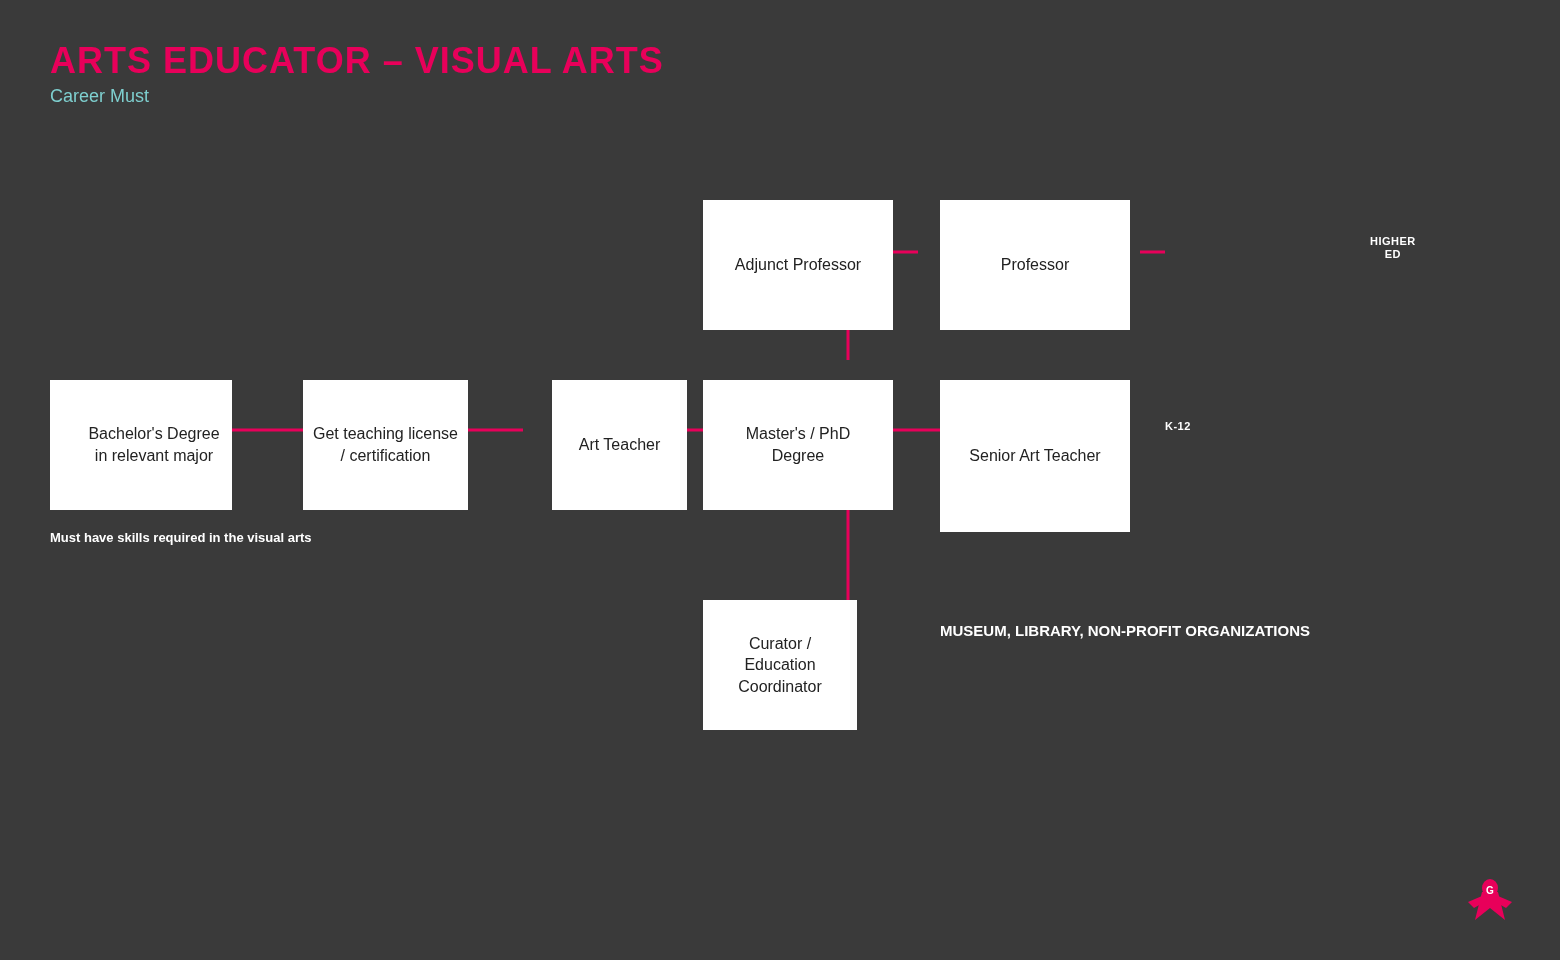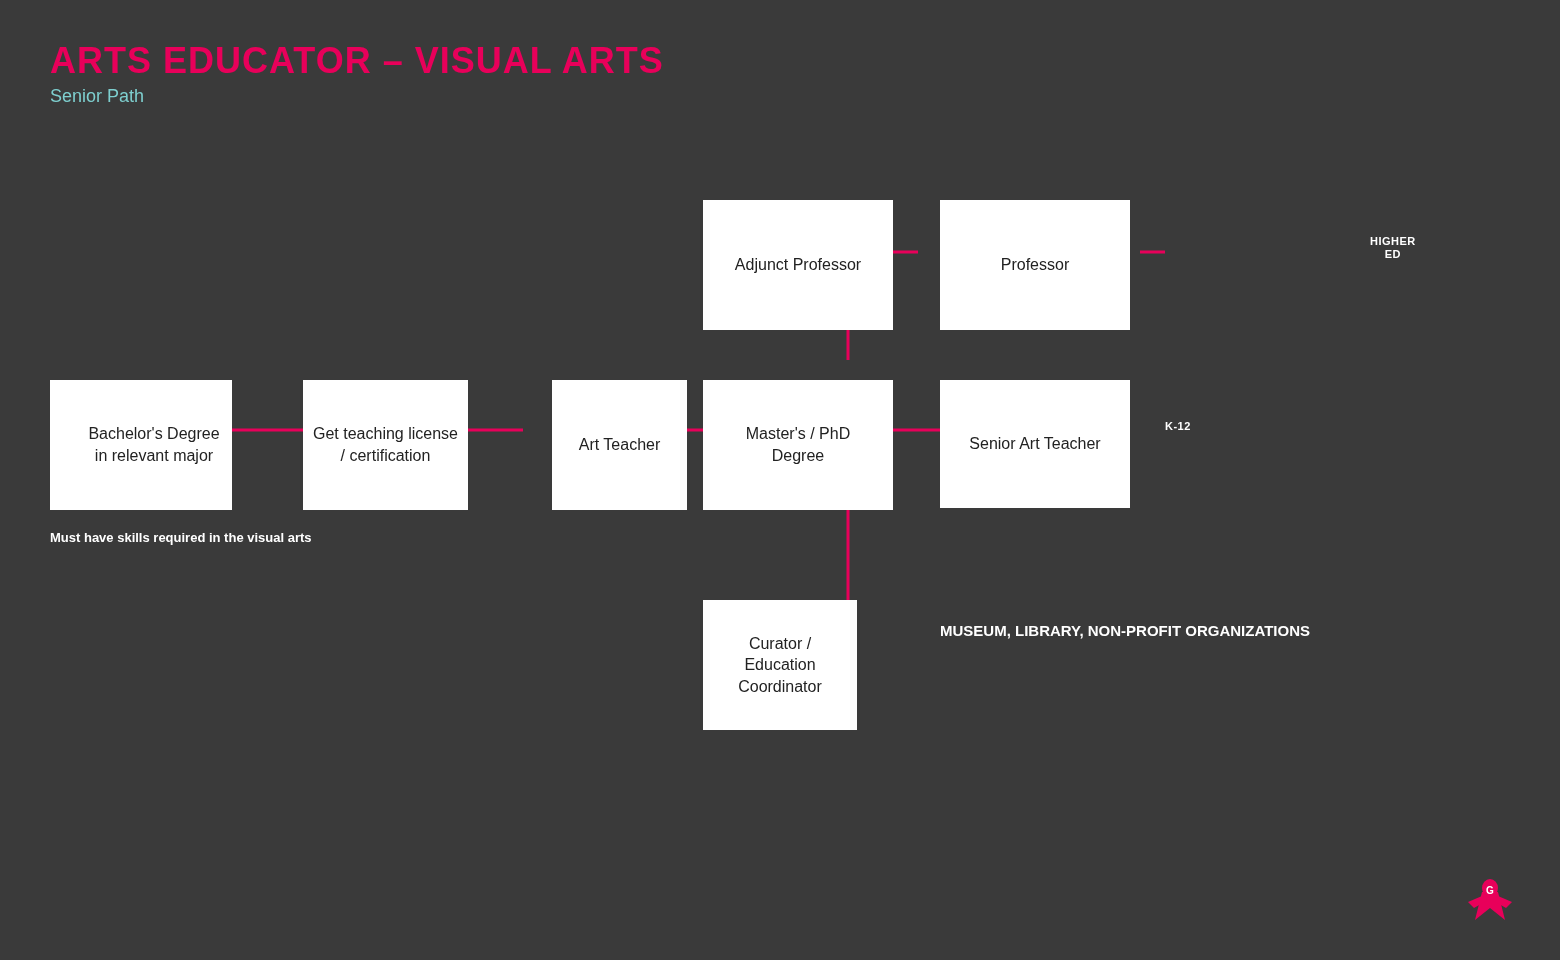--- a/index.html
+++ b/index.html
@@ -101,21 +101,21 @@
       right: 40px;
       width: 60px;
       height: 60px;
     }
   </style>
 </head>
 <body>
 
 <div class="header">
   <div class="main-title">ARTS EDUCATOR – VISUAL ARTS</div>
-  <div class="sub-title">Senior Path</div>
+  <div class="sub-title">Career Must</div>
 </div>
 
 <div class="diagram">
 
   <svg class="connectors">
 
     <line x1="232" y1="290" x2="303" y2="290" stroke="#e8005a" stroke-width="3"></line>
 
     <line x1="468" y1="290" x2="523" y2="290" stroke="#e8005a" stroke-width="3"></line>
 
@@ -143,21 +143,21 @@
   <div class="box" style="left:552px; top:240px; width:135px; height:130px;">Art Teacher</div>
 
   <div class="box" style="left:703px; top:240px; width:190px; height:130px; white-space:pre-line;">Master's / PhD
 Degree</div>
 
   <div class="box" style="left:703px; top:60px; width:190px; height:130px;">Adjunct Professor</div>
 
   <div class="box" style="left:940px; top:60px; width:190px; height:130px;">Professor</div>
 
 
-  <div class="box" style="left:940px; top:240px; width:190px; height:128px;">Senior Art Teacher</div>
+  <div class="box" style="left:940px; top:240px; width:190px; height:152px;">Senior Art Teacher</div>
 
   <div class="box" style="left:703px; top:460px; width:154px; height:130px; white-space:pre-line;">Curator / Education
 Coordinator</div>
 
   <div class="section-label" style="left:1370px; top:95px; white-space:pre-line; line-height:1.2;">HIGHER
 ED</div>
 
   <div class="section-label" style="left:1165px; top:280px;">K-12</div>
 
   <div class="museum-label" style="left:940px; top:480px;">MUSEUM, LIBRARY,

